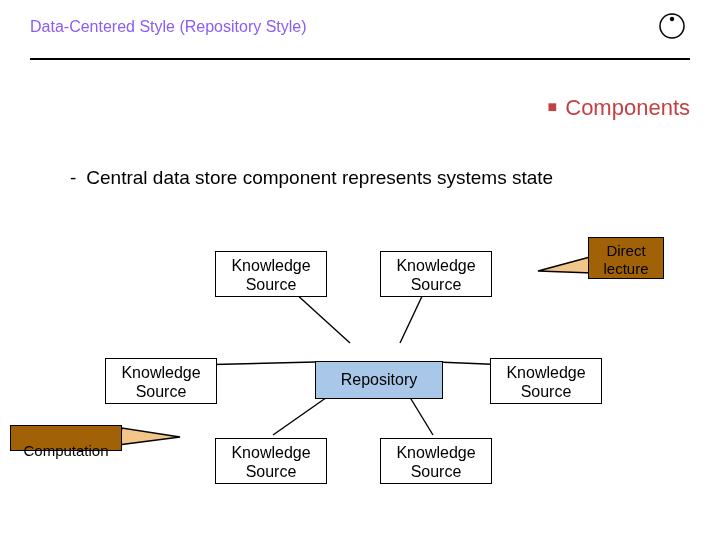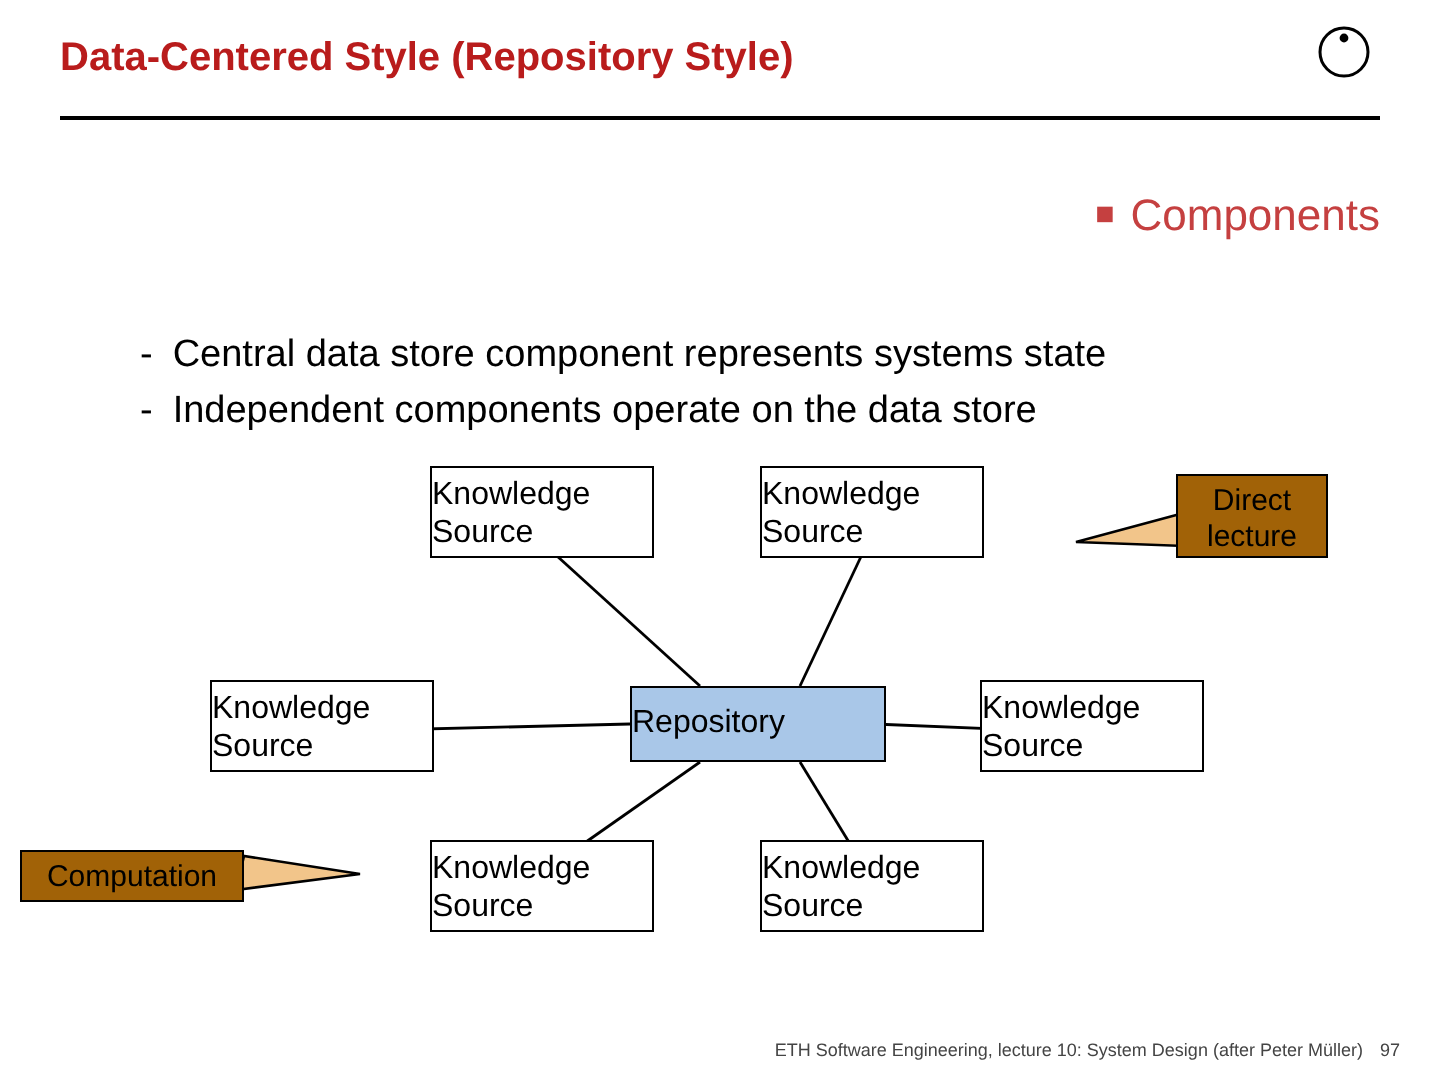--- a/index.html
+++ b/index.html
@@ -1,29 +1,29 @@
 <!DOCTYPE html>
 <html><head>
 <meta charset="utf-8">
 <style>
   * { margin: 0; padding: 0; box-sizing: border-box; }
   html, body { width: 720px; height: 540px; font-family: Verdana, Arial, sans-serif; background: #fff; color: #000; }
   .slide { position: relative; width: 720px; height: 540px; }
   .title-bar { position: absolute; top: 18px; left: 30px; right: 30px; }
-  .title { font-size: 20px; color: #b91c1c; font-weight: bold; }
+  .title { font-size: 16px; color: #8b5cf6; font-weight: normal; }
   .logo { position: absolute; top: 12px; right: 34px; }
   .hr { position: absolute; top: 58px; left: 30px; right: 30px; height: 0; border-top: 2px solid #000; }
   .content { position: absolute; top: 95px; left: 30px; right: 30px; }
   .bullet-main { font-size: 22px; color: #c54040; margin-bottom: 18px; text-align: right; }
   .bullet-main .sq { color: #c54040; margin-right: 8px; font-size: 16px; position: relative; top: -3px; }
   .sub-bullets { margin-left: 40px; margin-top: 43px; }
   .sub-item { font-size: 19px; color: #000; line-height: 1.45; }
   .sub-item .dash { margin-right: 10px; }
   .diagram { position: absolute; top: 225px; left: 60px; width: 600px; height: 240px; }
-  .box { position: absolute; border: 1.5px solid #000; background: #fff; font-size: 16px; line-height: 1.2; padding-top: 4px; }
+  .box { position: absolute; border: 1.5px solid #000; background: #fff; text-align: center; font-size: 16px; line-height: 1.2; padding-top: 4px; margin-top: 18px; }
   .ks { width: 112px; height: 46px; }
   .repo { width: 128px; height: 38px; left: 255px; top: 118px; background: #a9c7e8; padding-top: 8px; }
   .callout { position: absolute; border: 1.5px solid #000; background: #a16207; text-align: center; font-size: 15px; line-height: 1.2; padding-top: 4px; }
   svg.lines { position: absolute; left: 0; top: 0; width: 600px; height: 240px; }
   .footer { position: absolute; bottom: 10px; right: 20px; font-size: 9px; color: #444; }
   .footer .pn { margin-left: 6px; }
 </style>
 </head>
 <body>
 
@@ -41,21 +41,20 @@
   </div>
 
   <div class="hr"></div>
 
   <div class="content">
     <div class="bullet-main">
       <span class="sq">■</span><span>Components</span>
     </div>
     <div class="sub-bullets">
       <div class="sub-item"><span class="dash">-</span><span>Central data store component represents systems state</span></div>
-      <div class="sub-item"><span class="dash">-</span><span>Independent components operate on the data store</span></div>
     </div>
   </div>
 
   <div class="diagram">
 
     <svg class="lines">
       <line x1="213" y1="48" x2="290" y2="118" stroke="#000" stroke-width="1.4"></line>
       <line x1="373" y1="48" x2="340" y2="118" stroke="#000" stroke-width="1.4"></line>
       <line x1="132" y1="140" x2="255" y2="137" stroke="#000" stroke-width="1.4"></line>
       <line x1="450" y1="140" x2="377" y2="137" stroke="#000" stroke-width="1.4"></line>
@@ -93,24 +92,20 @@
     </div>
     <div class="box ks" style="left:320px; top:195px;">
       <span>Knowledge</span><br>
       <span>Source</span>
     </div>
 
     <div class="callout" style="left:528px; top:12px; width:76px; height:42px;">
       <span>Direct</span><br>
       <span>lecture</span>
     </div>
-    <div class="callout" style="left:-50px; top:200px; width:112px; height:26px; padding-top:4px;">
+    <div class="callout" style="left:-50px; top:200px; width:112px; height:26px; padding-top:16px;">
       <span>Computation</span>
     </div>
 
   </div>
 
-  <div class="footer">
-    <span>ETH Software Engineering, lecture 10: System Design (after Peter Müller)</span>
-    <span class="pn">97</span>
-  </div>
 
 </div>
 
 </body></html>

